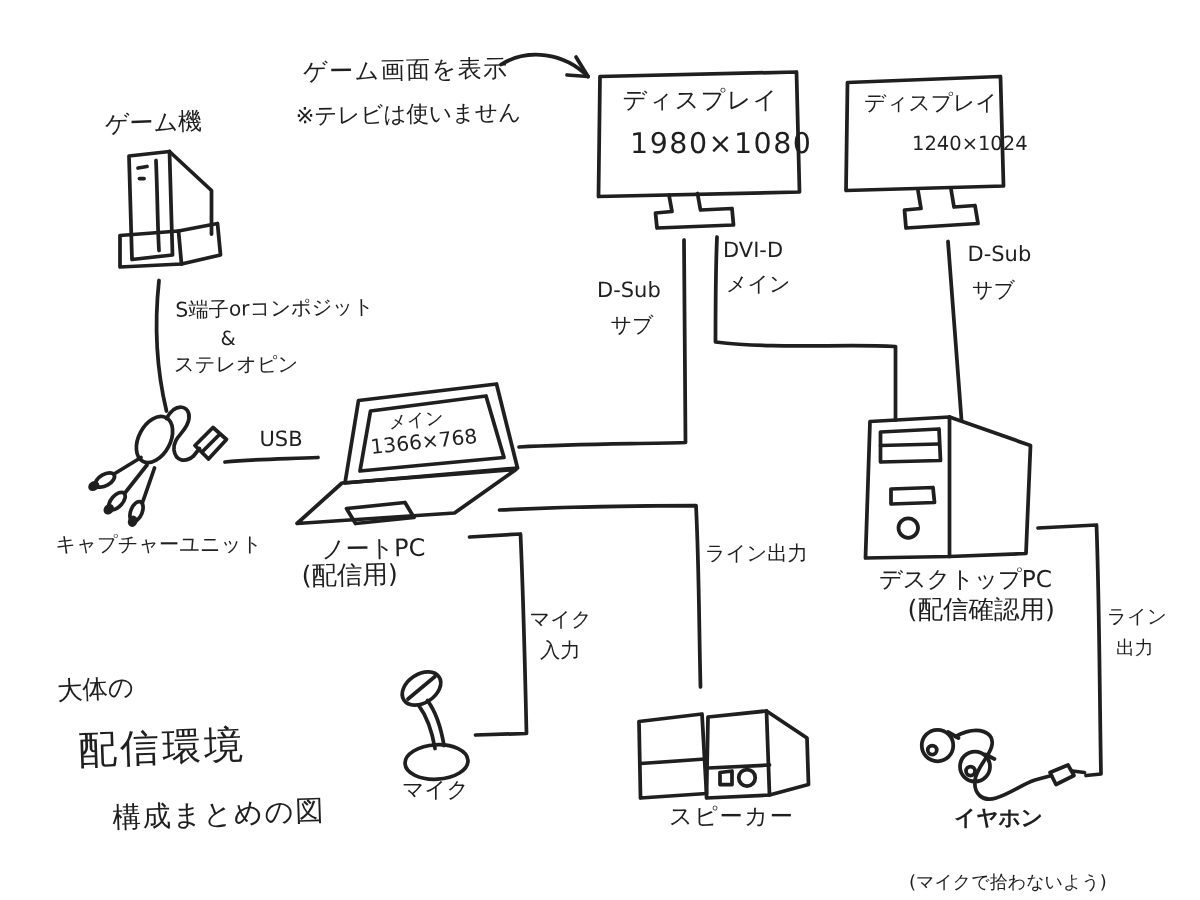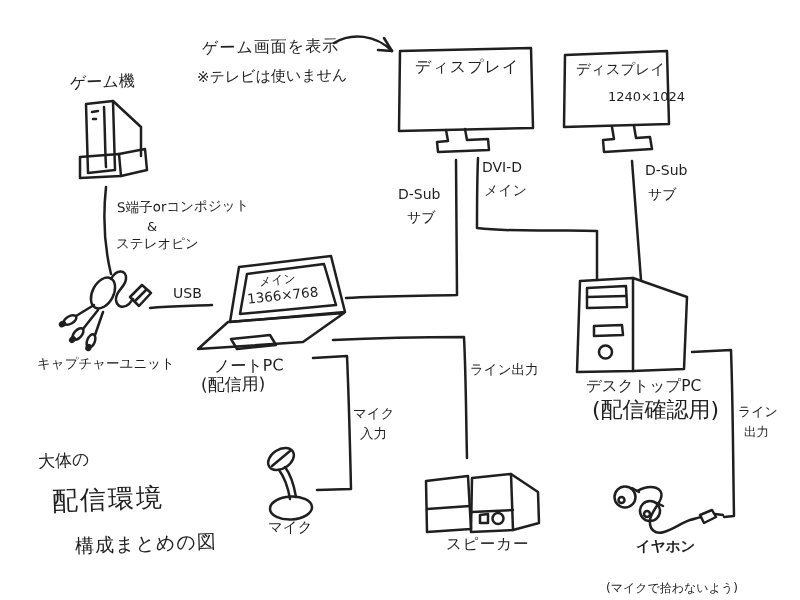--- a/index.html
+++ b/index.html
@@ -120,20 +120,21 @@
       <path d="M692,352 L731,350 C733,405 733,460 734,516 L724,517"></path>
     </g>
   </svg>
 
   <div class="label r-2" style="left:70px;top:74px;font-size:16px;">ゲーム機</div>
 
   <div class="label r-1" style="left:202px;top:39px;font-size:16px;letter-spacing:1px;">ゲーム画面を表示</div>
   <div class="label r-1" style="left:197px;top:69px;font-size:15px;">※テレビは使いません</div>
 
   <div class="label" style="left:415px;top:59px;font-size:16px;letter-spacing:1px;">ディスプレイ</div>
+  <div class="label" style="left:420px;top:87px;font-size:19px;letter-spacing:1px;">1980×1080</div>
 
   <div class="label" style="left:576px;top:62px;font-size:14.5px;">ディスプレイ</div>
   <div class="label" style="left:608px;top:90px;font-size:13px;">1240×1024</div>
 
   <div class="label" style="left:398px;top:187px;font-size:14px;">D-Sub</div>
   <div class="label" style="left:407px;top:210px;font-size:14px;">サブ</div>
 
   <div class="label" style="left:482px;top:160px;font-size:14px;">DVI-D</div>
   <div class="label" style="left:484px;top:183px;font-size:14px;">メイン</div>
 
@@ -153,21 +154,21 @@
 
   <div class="label r-1" style="left:214px;top:358px;font-size:16px;">ノートPC</div>
   <div class="label r-1" style="left:201px;top:376px;font-size:17px;">(配信用)</div>
 
   <div class="label" style="left:353px;top:407px;font-size:13.5px;">マイク</div>
   <div class="label" style="left:360px;top:427px;font-size:13.5px;font-family:Liberation Serif, serif;">入力</div>
 
   <div class="label" style="left:470px;top:363px;font-size:13.5px;text-align:right;">ライン出力</div>
 
   <div class="label" style="left:586px;top:379px;font-size:15.5px;">デスクトップPC</div>
-  <div class="label" style="left:592px;top:399px;font-size:22px;">(配信確認用)</div>
+  <div class="label" style="left:605px;top:399px;font-size:17px;">(配信確認用)</div>
 
   <div class="label" style="left:738px;top:405px;font-size:13px;">ライン</div>
   <div class="label" style="left:744px;top:426px;font-size:12.5px;">出力</div>
 
   <div class="label" style="left:268px;top:520px;font-size:14.5px;">マイク</div>
 
   <div class="label" style="left:446px;top:537px;font-size:15.5px;letter-spacing:1px;">スピーカー</div>
 
   <div class="label" style="left:636px;top:539px;font-size:14.5px;font-weight:bold;">イヤホン</div>
   <div class="label" style="left:606px;top:558px;font-size:12px;margin-top:24px;">(マイクで拾わないよう)</div>

